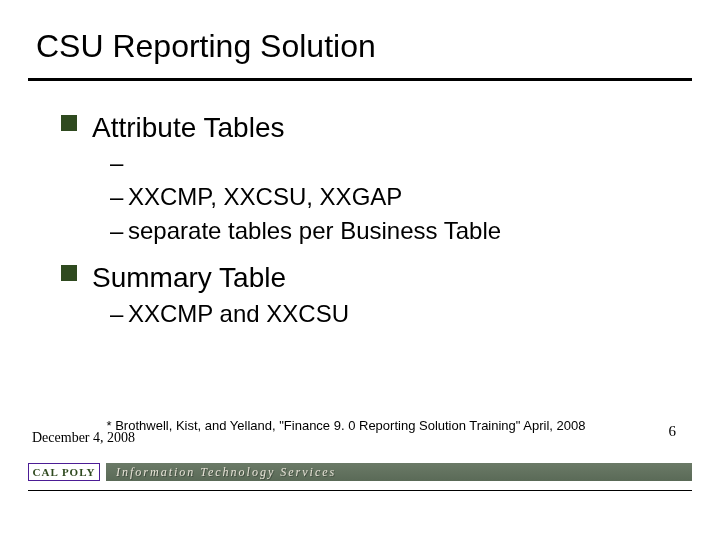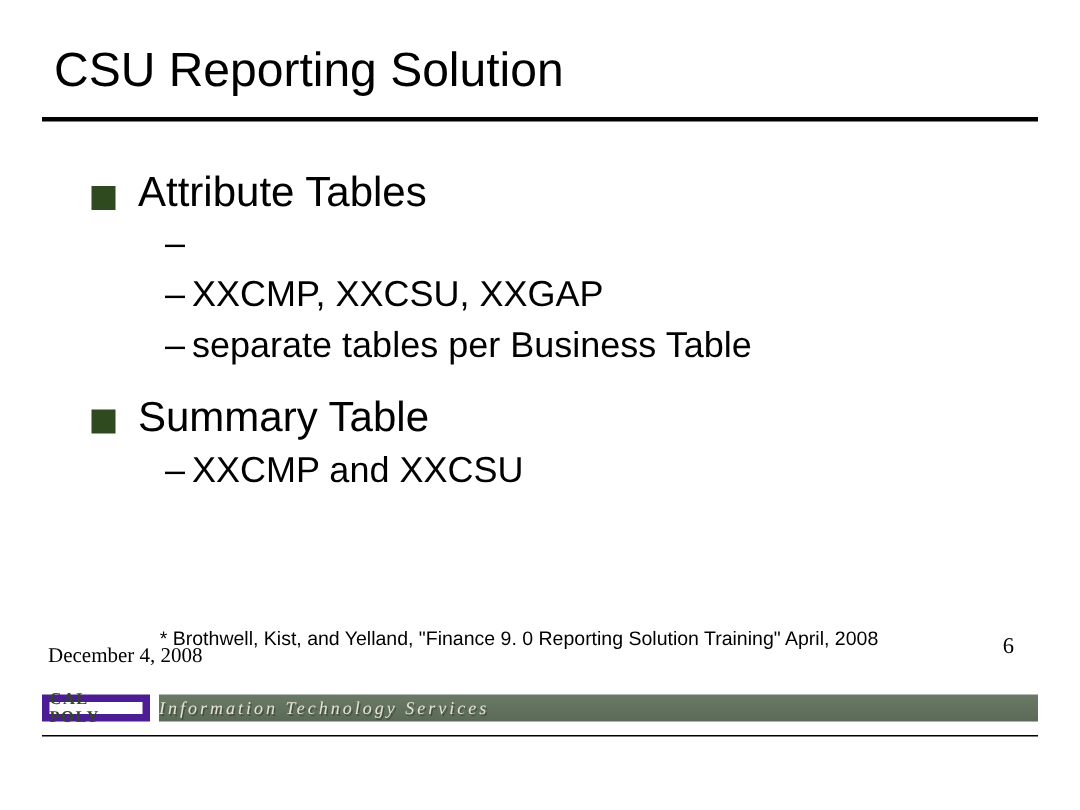--- a/index.html
+++ b/index.html
@@ -36,21 +36,21 @@
     border-top: 3px solid #000;
   }
   .content {
     position: absolute;
     top: 96px;
     left: 60px;
     right: 40px;
   }
   .lvl1 {
     display: flex;
-    align-items: center;
+    align-items: flex-start;
     margin-top: 14px;
     margin-bottom: 2px;
   }
   .lvl1 .bullet {
     width: 18px;
     height: 18px;
     flex: 0 0 18px;
     margin-right: 14px;
     position: relative;
     top: 4px;
@@ -96,21 +96,21 @@
     position: absolute;
     left: 0;
     top: 0;
     width: 72px;
     height: 24px;
   }
   .logo-cp .box {
     position: absolute;
     left: 0; top: 3px;
     width: 72px; height: 18px;
-    border: 5px solid #4c1d95;
+    border: 1px solid #4c1d95;
     box-sizing: border-box;
     display: flex;
     align-items: center;
     justify-content: center;
   }
   .logo-cp .box span {
     font-family: "Times New Roman", serif;
     font-size: 11px;
     letter-spacing: 1px;
     color: #2f4a1f;
@@ -118,20 +118,21 @@
   }
   .its-band {
     position: absolute;
     left: 78px;
     top: 3px;
     right: 0;
     height: 18px;
     background: linear-gradient(to bottom, #6b7a67 0%, #5a6a57 100%);
     display: flex;
     align-items: center;
+    padding-left: 10px;
     box-sizing: border-box;
   }
   .its-band span {
     font-family: Georgia, "Times New Roman", serif;
     font-style: italic;
     font-size: 12px;
     color: #e6e2d6;
     letter-spacing: 2px;
     text-shadow: 1px 1px 0 rgba(0,0,0,0.3);
   }

